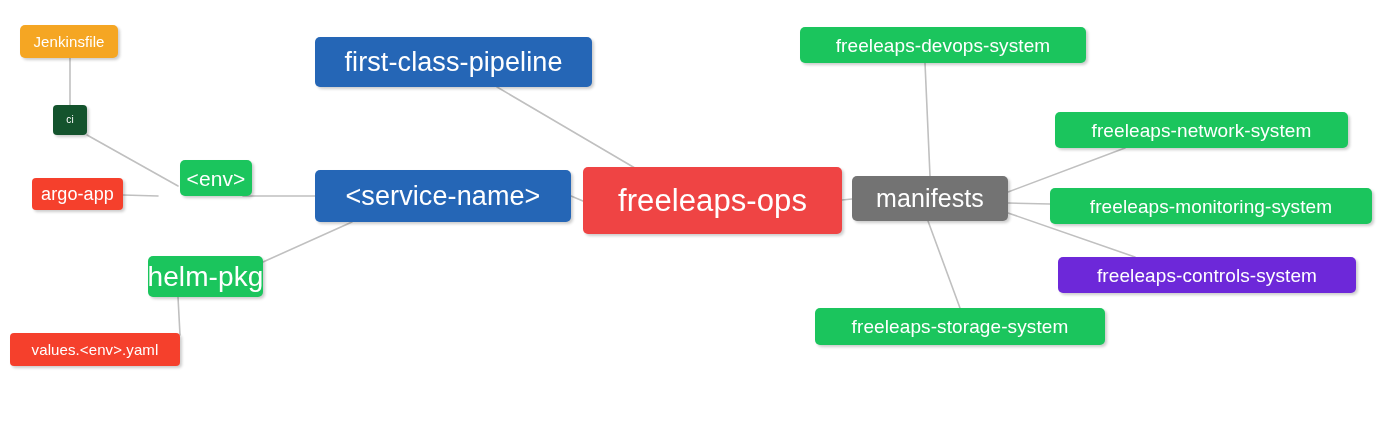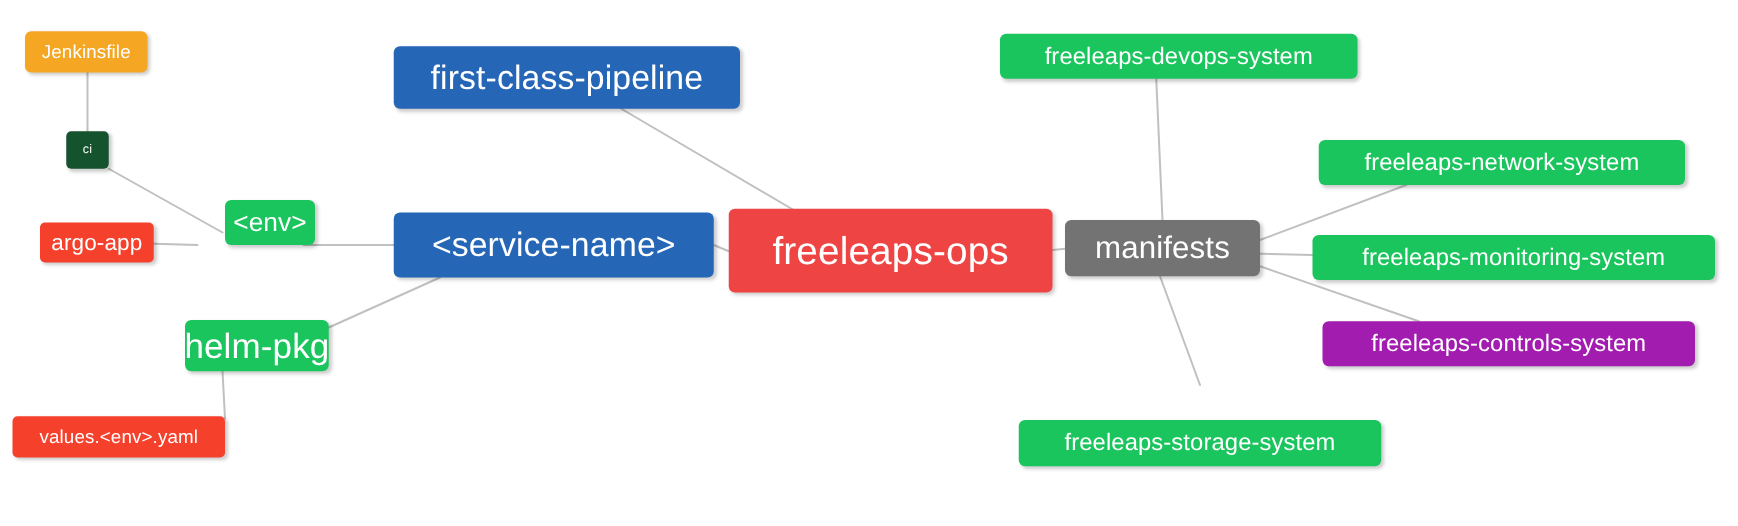--- a/index.html
+++ b/index.html
@@ -109,21 +109,21 @@
       </div>
       <div class="node" style="left: 800px; top: 27px; width: 286px; height: 36px; background: rgb(27, 197, 93); font-size: 19px; border-radius: 5px;">
         <span class="node-label">freeleaps-devops-system</span>
       </div>
       <div class="node" style="left: 1055px; top: 112px; width: 293px; height: 36px; background: rgb(27, 197, 93); font-size: 19px; border-radius: 5px;">
         <span class="node-label">freeleaps-network-system</span>
       </div>
       <div class="node" style="left: 1050px; top: 188px; width: 322px; height: 36px; background: rgb(27, 197, 93); font-size: 19px; border-radius: 5px;">
         <span class="node-label">freeleaps-monitoring-system</span>
       </div>
-      <div class="node" style="left: 1058px; top: 257px; width: 298px; height: 36px; background: #a21caf; font-size: 19px; border-radius: 5px;">
+      <div class="node" style="left: 1058px; top: 257px; width: 298px; height: 36px; background: #6d28d9; font-size: 19px; border-radius: 5px;">
         <span class="node-label">freeleaps-controls-system</span>
       </div>
-      <div class="node" style="left: 815px; top: 308px; width: 290px; height: 37px; background: rgb(27, 197, 93); font-size: 19px; border-radius: 5px; margin-top: 28px;">
+      <div class="node" style="left: 815px; top: 308px; width: 290px; height: 37px; background: rgb(27, 197, 93); font-size: 19px; border-radius: 5px;">
         <span class="node-label">freeleaps-storage-system</span>
       </div>
     </div>
 
 </div>
 
 </body></html>

